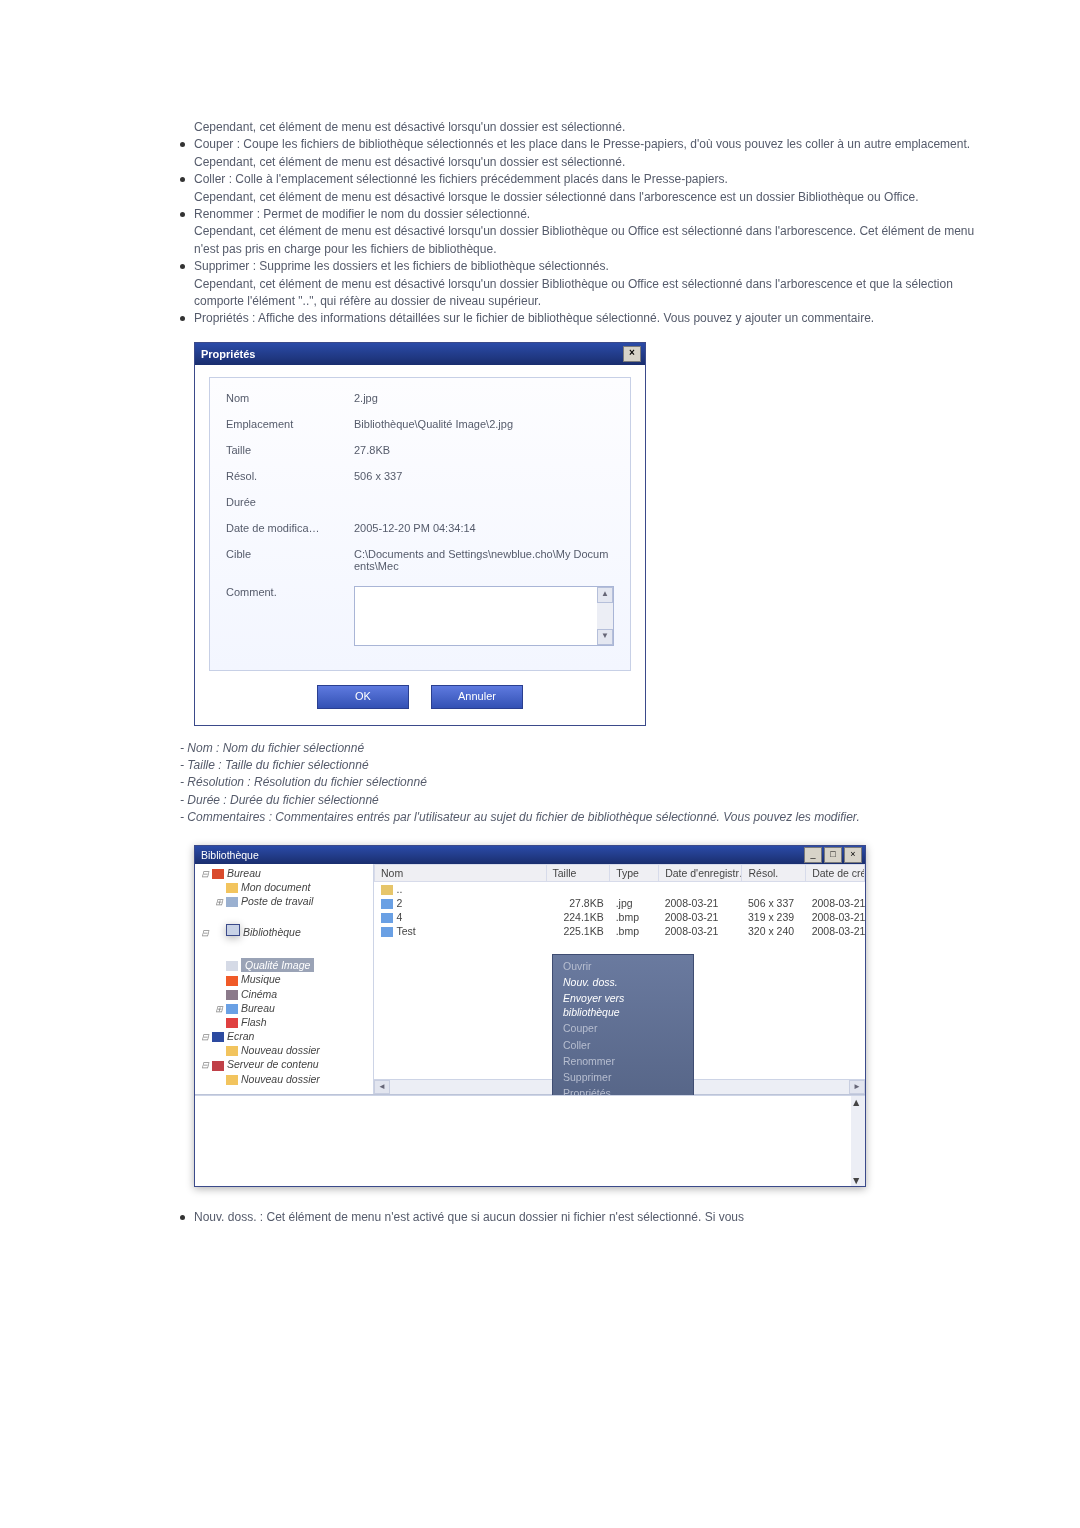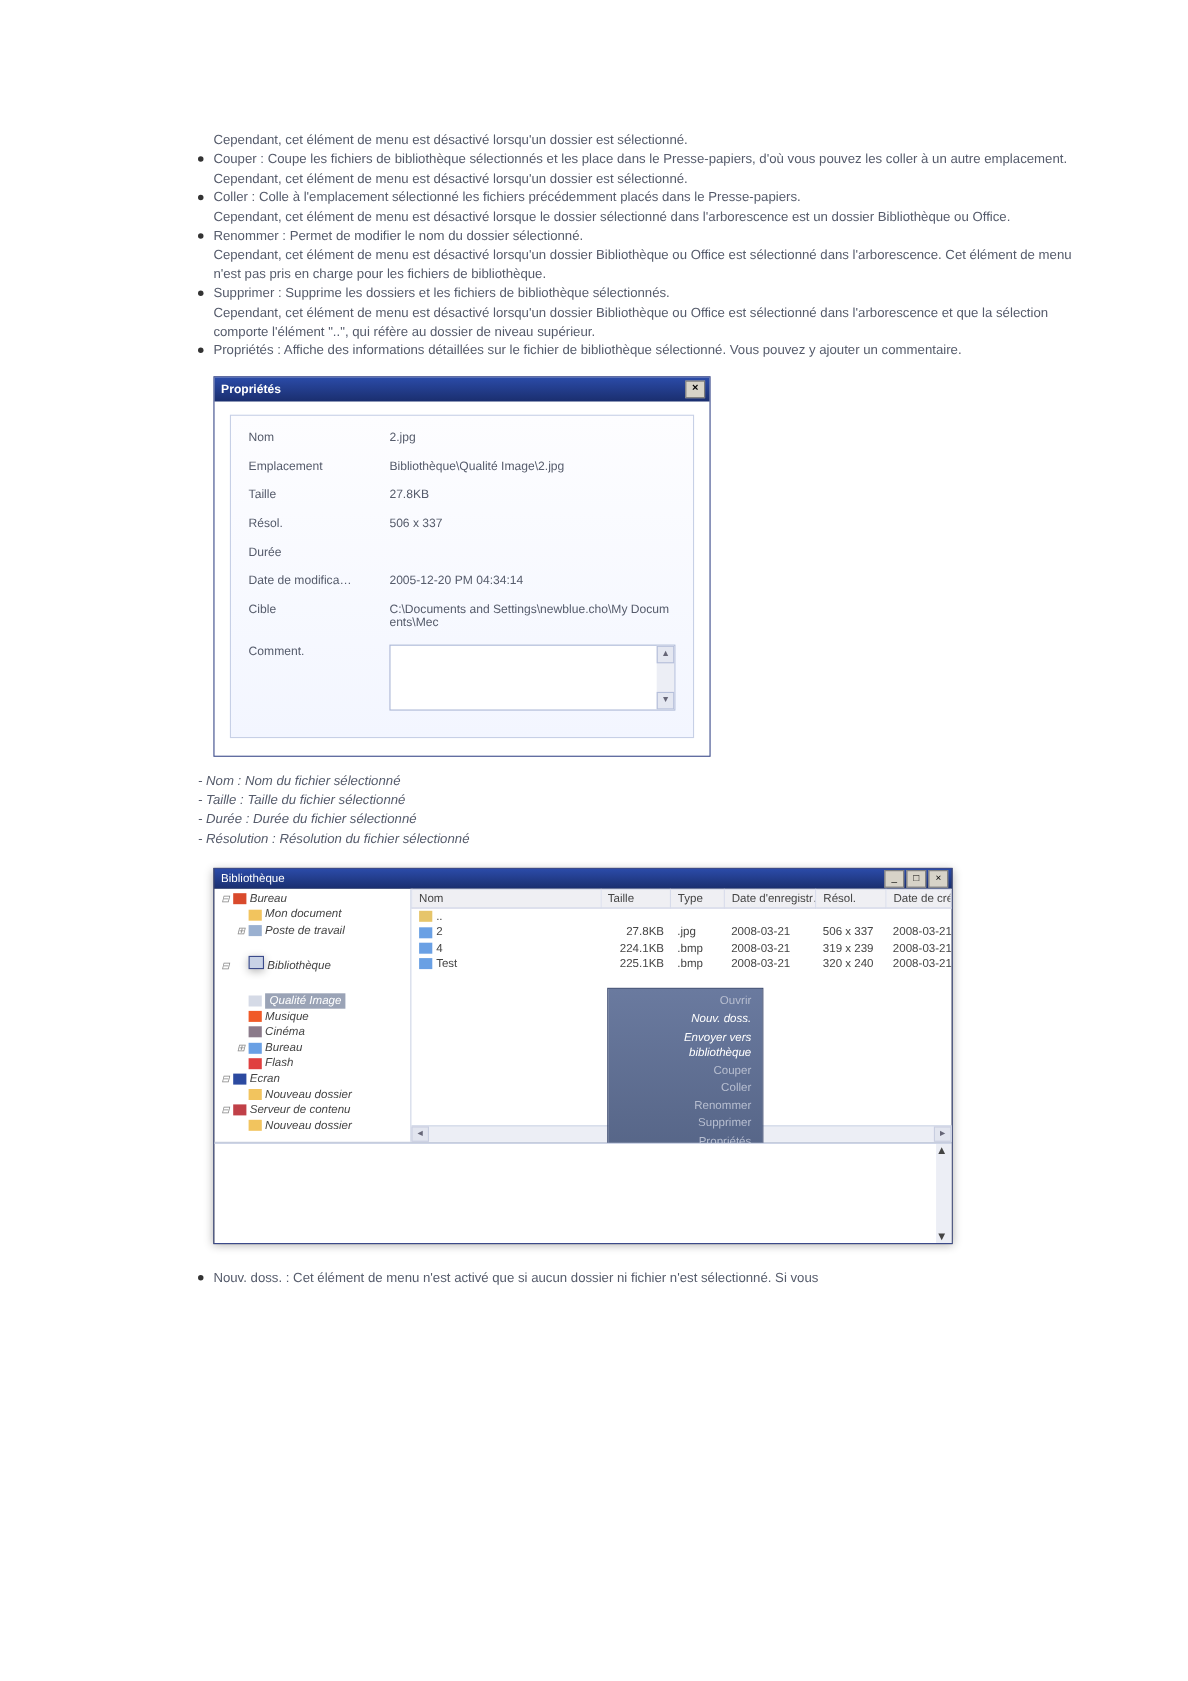--- a/index.html
+++ b/index.html
@@ -295,21 +295,20 @@
     width: 140px;
     background: linear-gradient(#6a7a9f, #566587);
     border: 1px solid #3f4d72;
     padding: 3px 0;
     color: #dfe4ef;
     font-size: 10.5px;
   }
   .lib .ctxmenu .mi {
     padding: 1px 10px;
     line-height: 1.35;
-    text-align: right;
   }
   .lib .ctxmenu .mi.enabled {
     color: #fff;
     font-style: italic;
   }
   .lib .ctxmenu .mi.disabled {
     color: #b7bed0;
   }
   .lib .listspacer {
     flex: 1;
@@ -406,28 +405,33 @@
             <div class="lbl">Comment.</div>
             <div class="comment-box">
               <div class="txt"></div>
               <div class="scroll">
                 <div class="sbarrow">▲</div>
                 <div class="sbarrow">▼</div>
               </div>
             </div>
           </div>
         </div>
+        <div class="btns">
+          <div class="btn">OK</div>
+          <div class="btn">Annuler</div>
+        </div>
       </div>
     </div>
 
     <div class="defs" id="defs">
         <span class="line">- Nom : Nom du fichier sélectionné</span>
         <span class="line">- Taille : Taille du fichier sélectionné</span>
+        <span class="line">- Résolution : Résolution du fichier sélectionné</span>
         <span class="line">- Durée : Durée du fichier sélectionné</span>
-        <span class="line">- Résolution : Résolution du fichier sélectionné</span>
+        <span class="line">- Commentaires : Commentaires entrés par l'utilisateur au sujet du fichier de bibliothèque sélectionné. Vous pouvez les modifier.</span>
       </div>
 
     <div class="lib">
       <div class="titlebar">
         <span>Bibliothèque</span>
         <span class="winicons">
           <span class="winbtn">_</span>
           <span class="winbtn">□</span>
           <span class="winbtn">×</span>
         </span>

